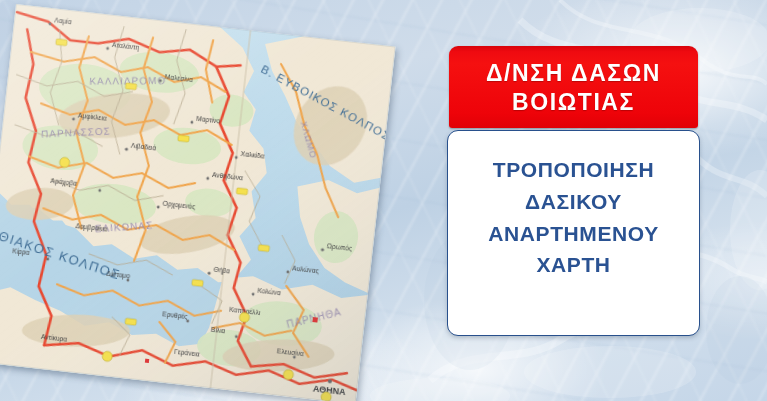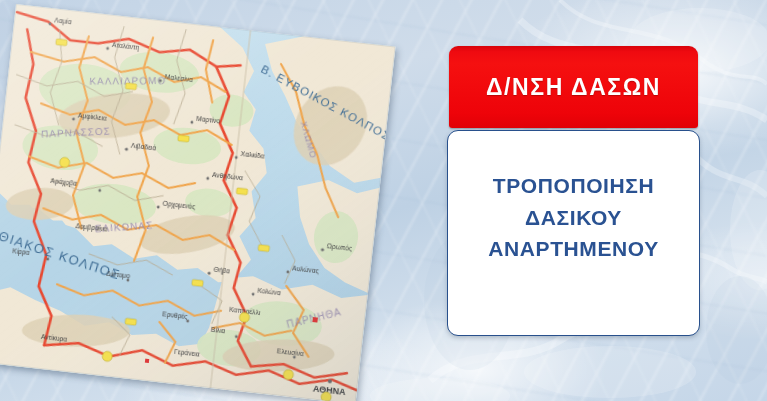--- a/index.html
+++ b/index.html
@@ -292,23 +292,25 @@
         </linearGradient>
         <rect x="0" y="0" width="382" height="360" fill="url(#glare)"></rect>
       </svg>
     </div>
   </div>
 
   <div id="sign">
 
     <div id="red-banner">
       <div class="line">Δ/ΝΣΗ ΔΑΣΩΝ</div>
+      <div class="line">ΒΟΙΩΤΙΑΣ</div>
     </div>
 
     <div id="white-card">
       <div class="line">ΤΡΟΠΟΠΟΙΗΣΗ</div>
       <div class="line">ΔΑΣΙΚΟΥ</div>
       <div class="line">ΑΝΑΡΤΗΜΕΝΟΥ</div>
+      <div class="line">ΧΑΡΤΗ</div>
     </div>
 
   </div>
 
 </div>
 
 </body></html>

